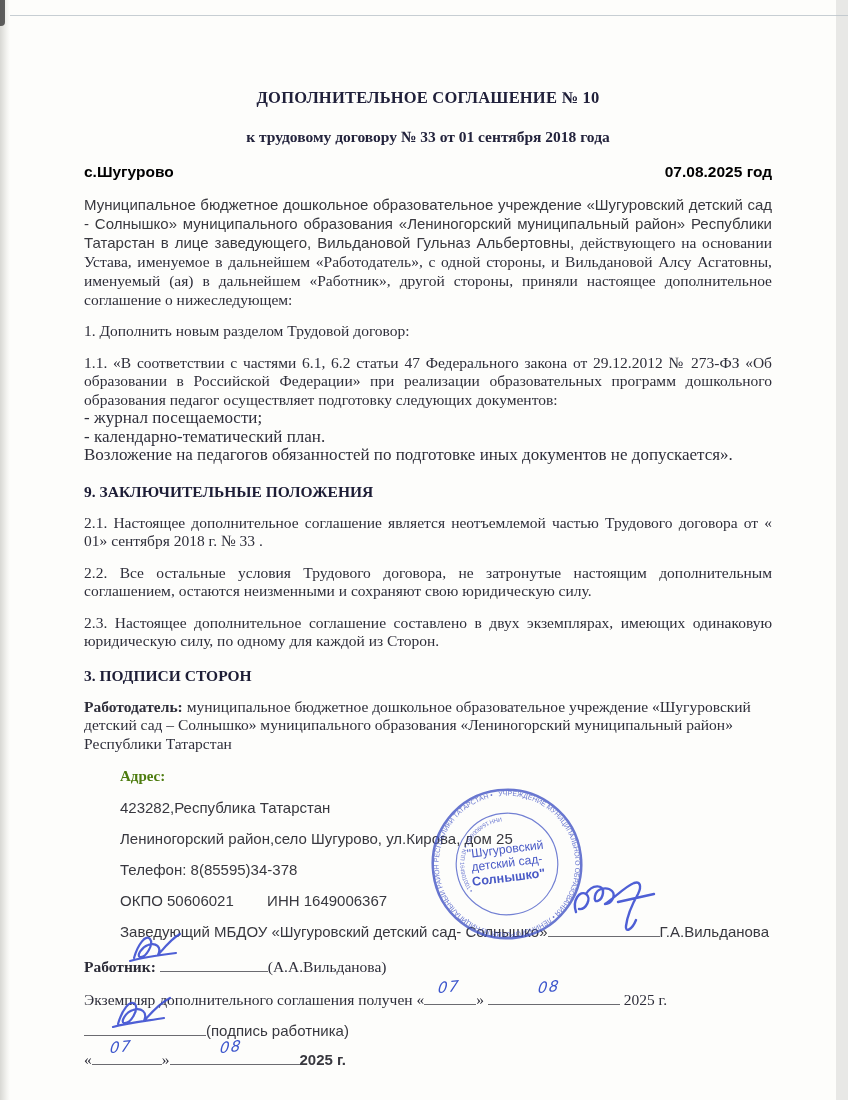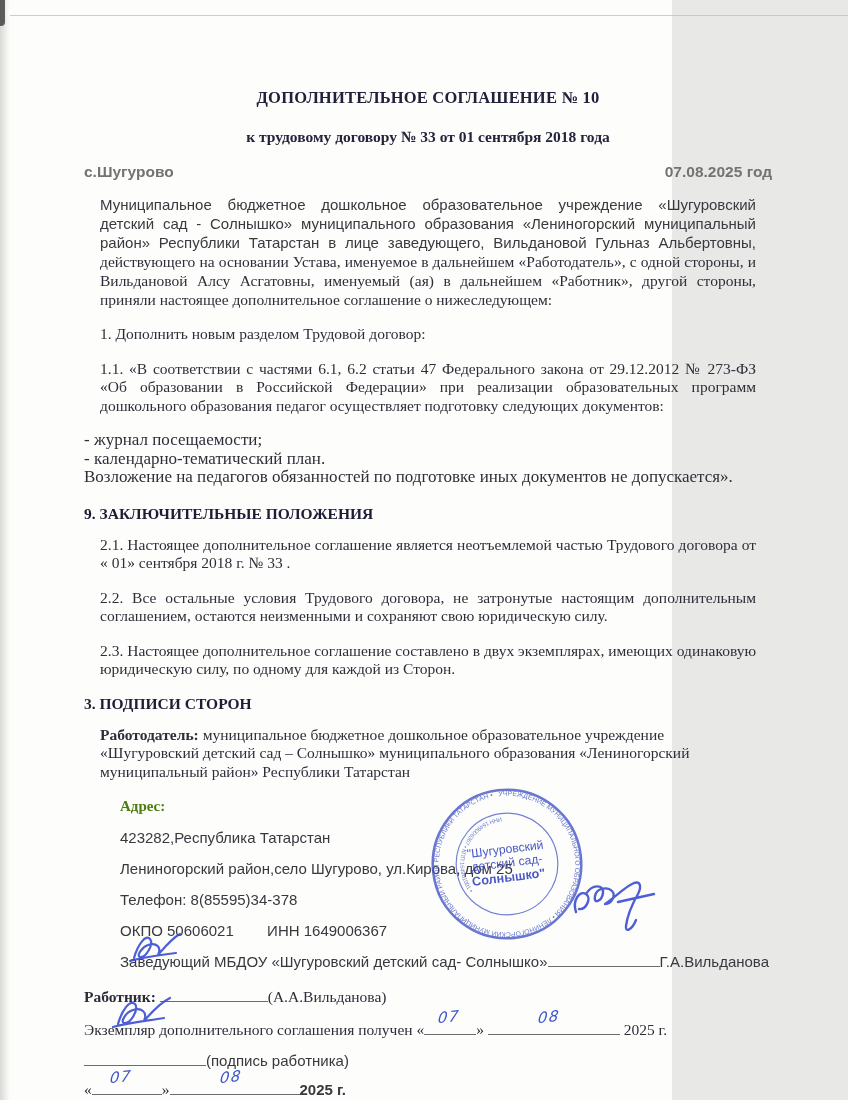--- a/index.html
+++ b/index.html
@@ -4,21 +4,21 @@
 <style>
   html,body{margin:0;padding:0;}
   body{
     width:848px;height:1100px;
     background:#e8e8e6;
     font-family:"Liberation Serif", serif;
     position:relative;
     overflow:hidden;
   }
   .page{
-    position:absolute;left:0;top:0;width:672px;height:1100px;
+    position:absolute;left:0;top:0;width:836px;height:1100px;
     background:#fdfdfb;
   }
   .scan-topline{
     position:absolute;left:10px;top:15px;width:838px;height:1px;
     background:#b9c2c9;opacity:.8;
   }
   .scan-leftedge{
     position:absolute;left:0;top:0;width:10px;height:1100px;
     background:linear-gradient(90deg,#d8d8d4,#f4f4f1 70%,#fdfdfb);
   }
@@ -35,23 +35,23 @@
     font-size:16.5px;font-weight:bold;color:#20203a;
     font-family:"Liberation Serif", serif;letter-spacing:.2px;
   }
   .subtitle{
     margin:20px 0 0 0;text-align:center;
     font-size:15.5px;font-weight:bold;color:#23233c;
   }
   .place-row{
     margin-top:17px;display:flex;justify-content:space-between;
     font-family:"Liberation Sans", sans-serif;
-    font-size:15.5px;font-weight:bold;color:#737373;
+    font-size:15.5px;font-weight:bold;color:#000000;
   }
-  p{margin:16px;}
+  p{margin:0;}
   .preamble{
     margin-top:14px;text-align:justify;line-height:19px;
   }
   .fs{font-family:"Liberation Sans", sans-serif;font-size:15px;color:#39393f;}
   .fr{font-family:"Liberation Serif", serif;font-size:15.5px;color:#2e2e3a;}
   .h-sec{
     margin:15px 0 0 0;font-size:15.5px;font-weight:bold;color:#1d1d36;
     font-family:"Liberation Serif", serif;
   }
   .body-p{

